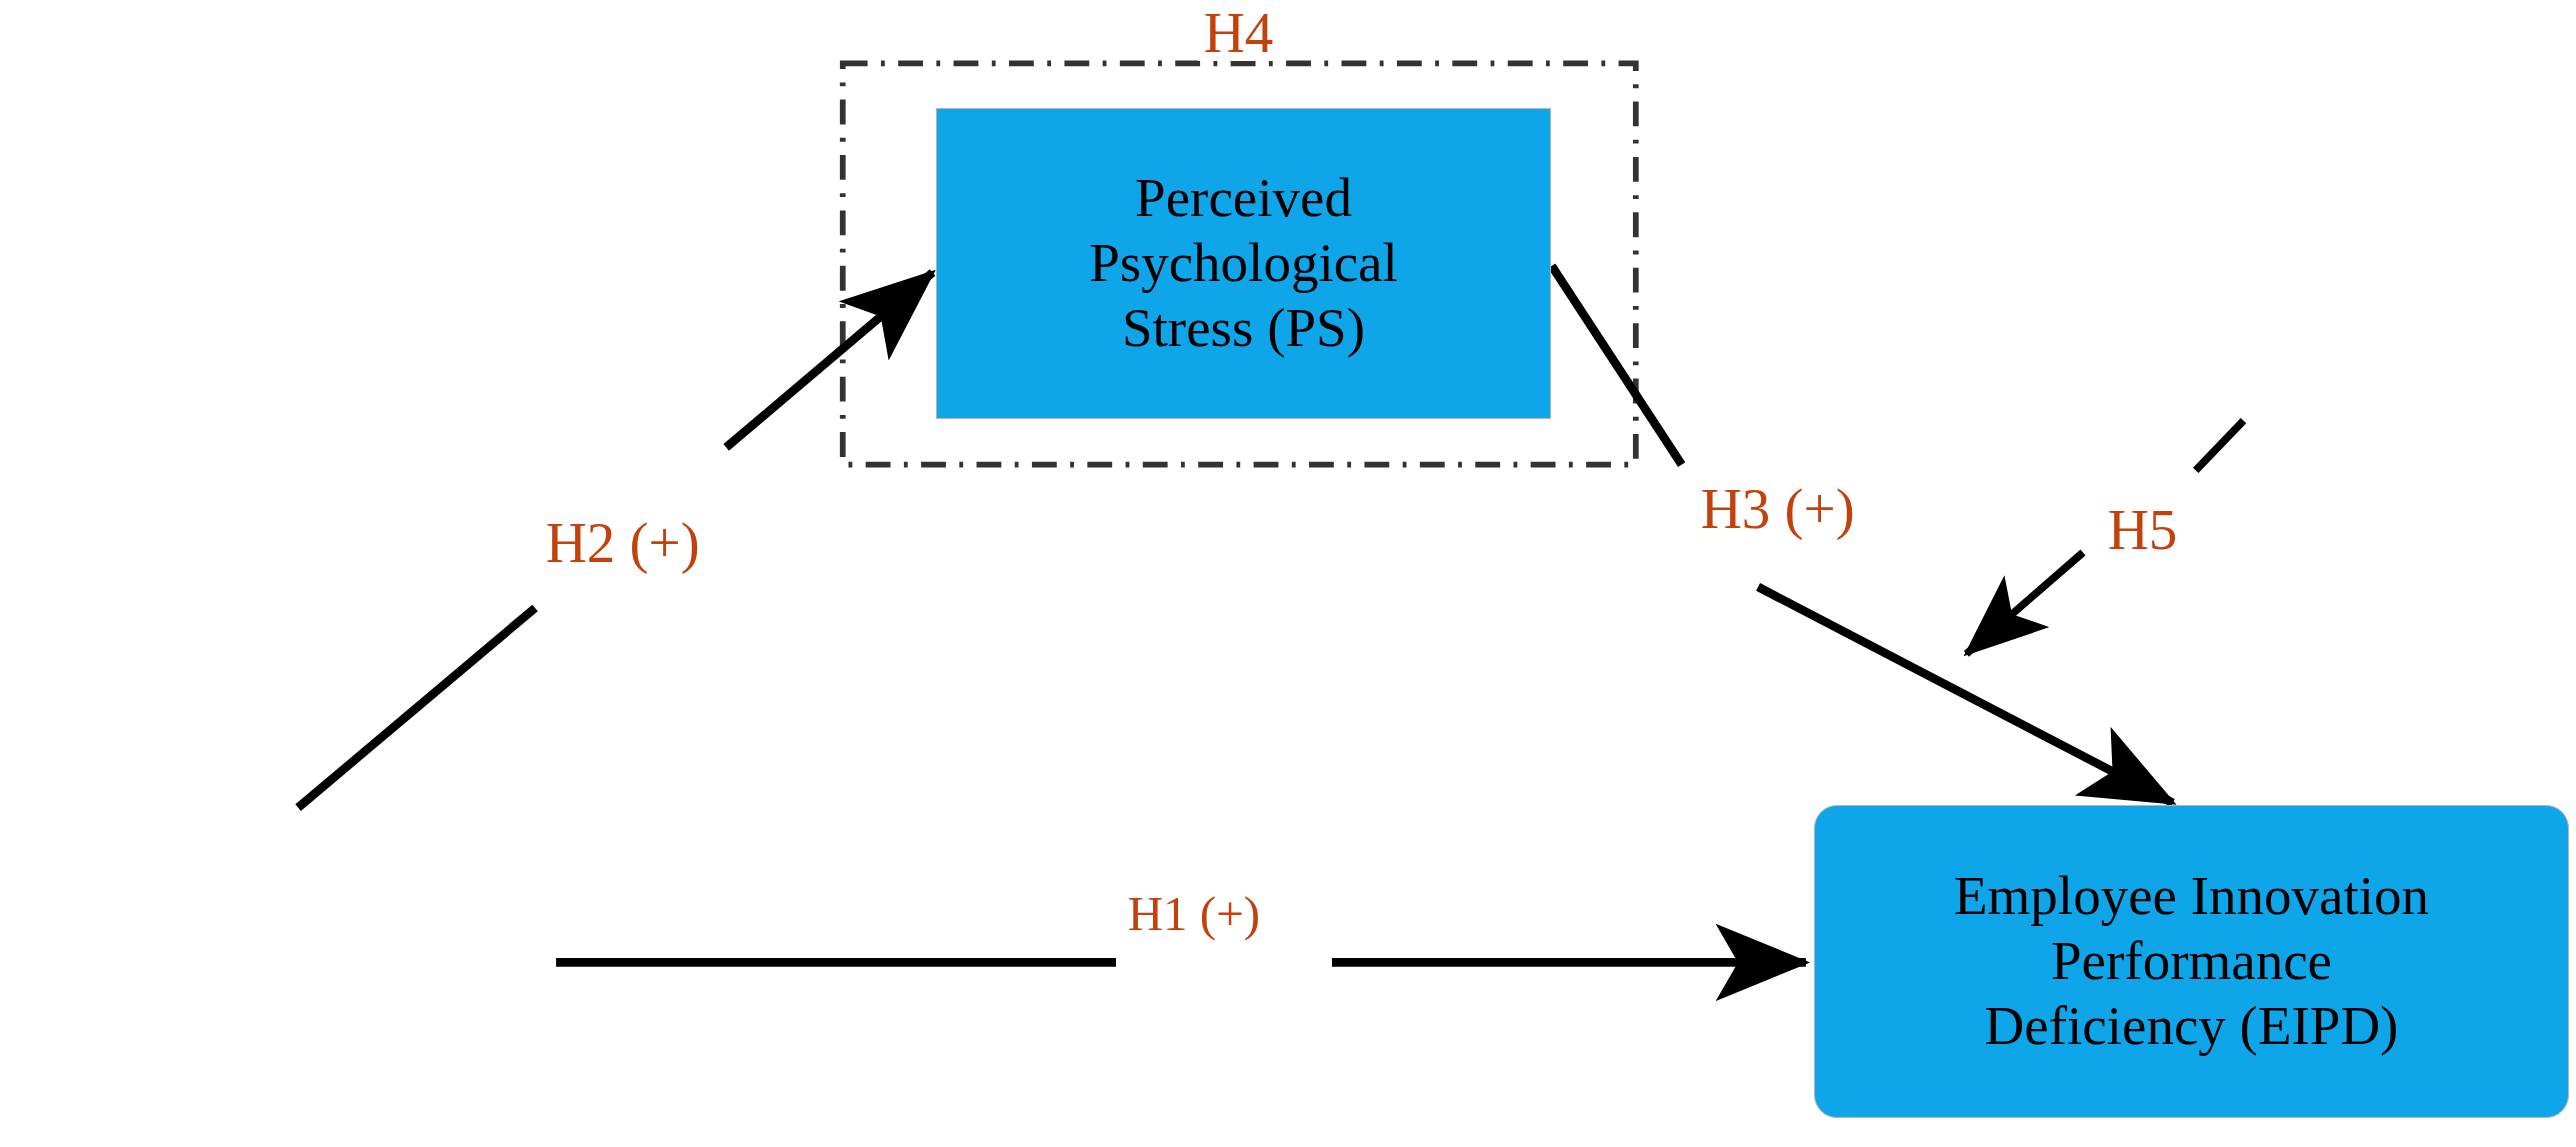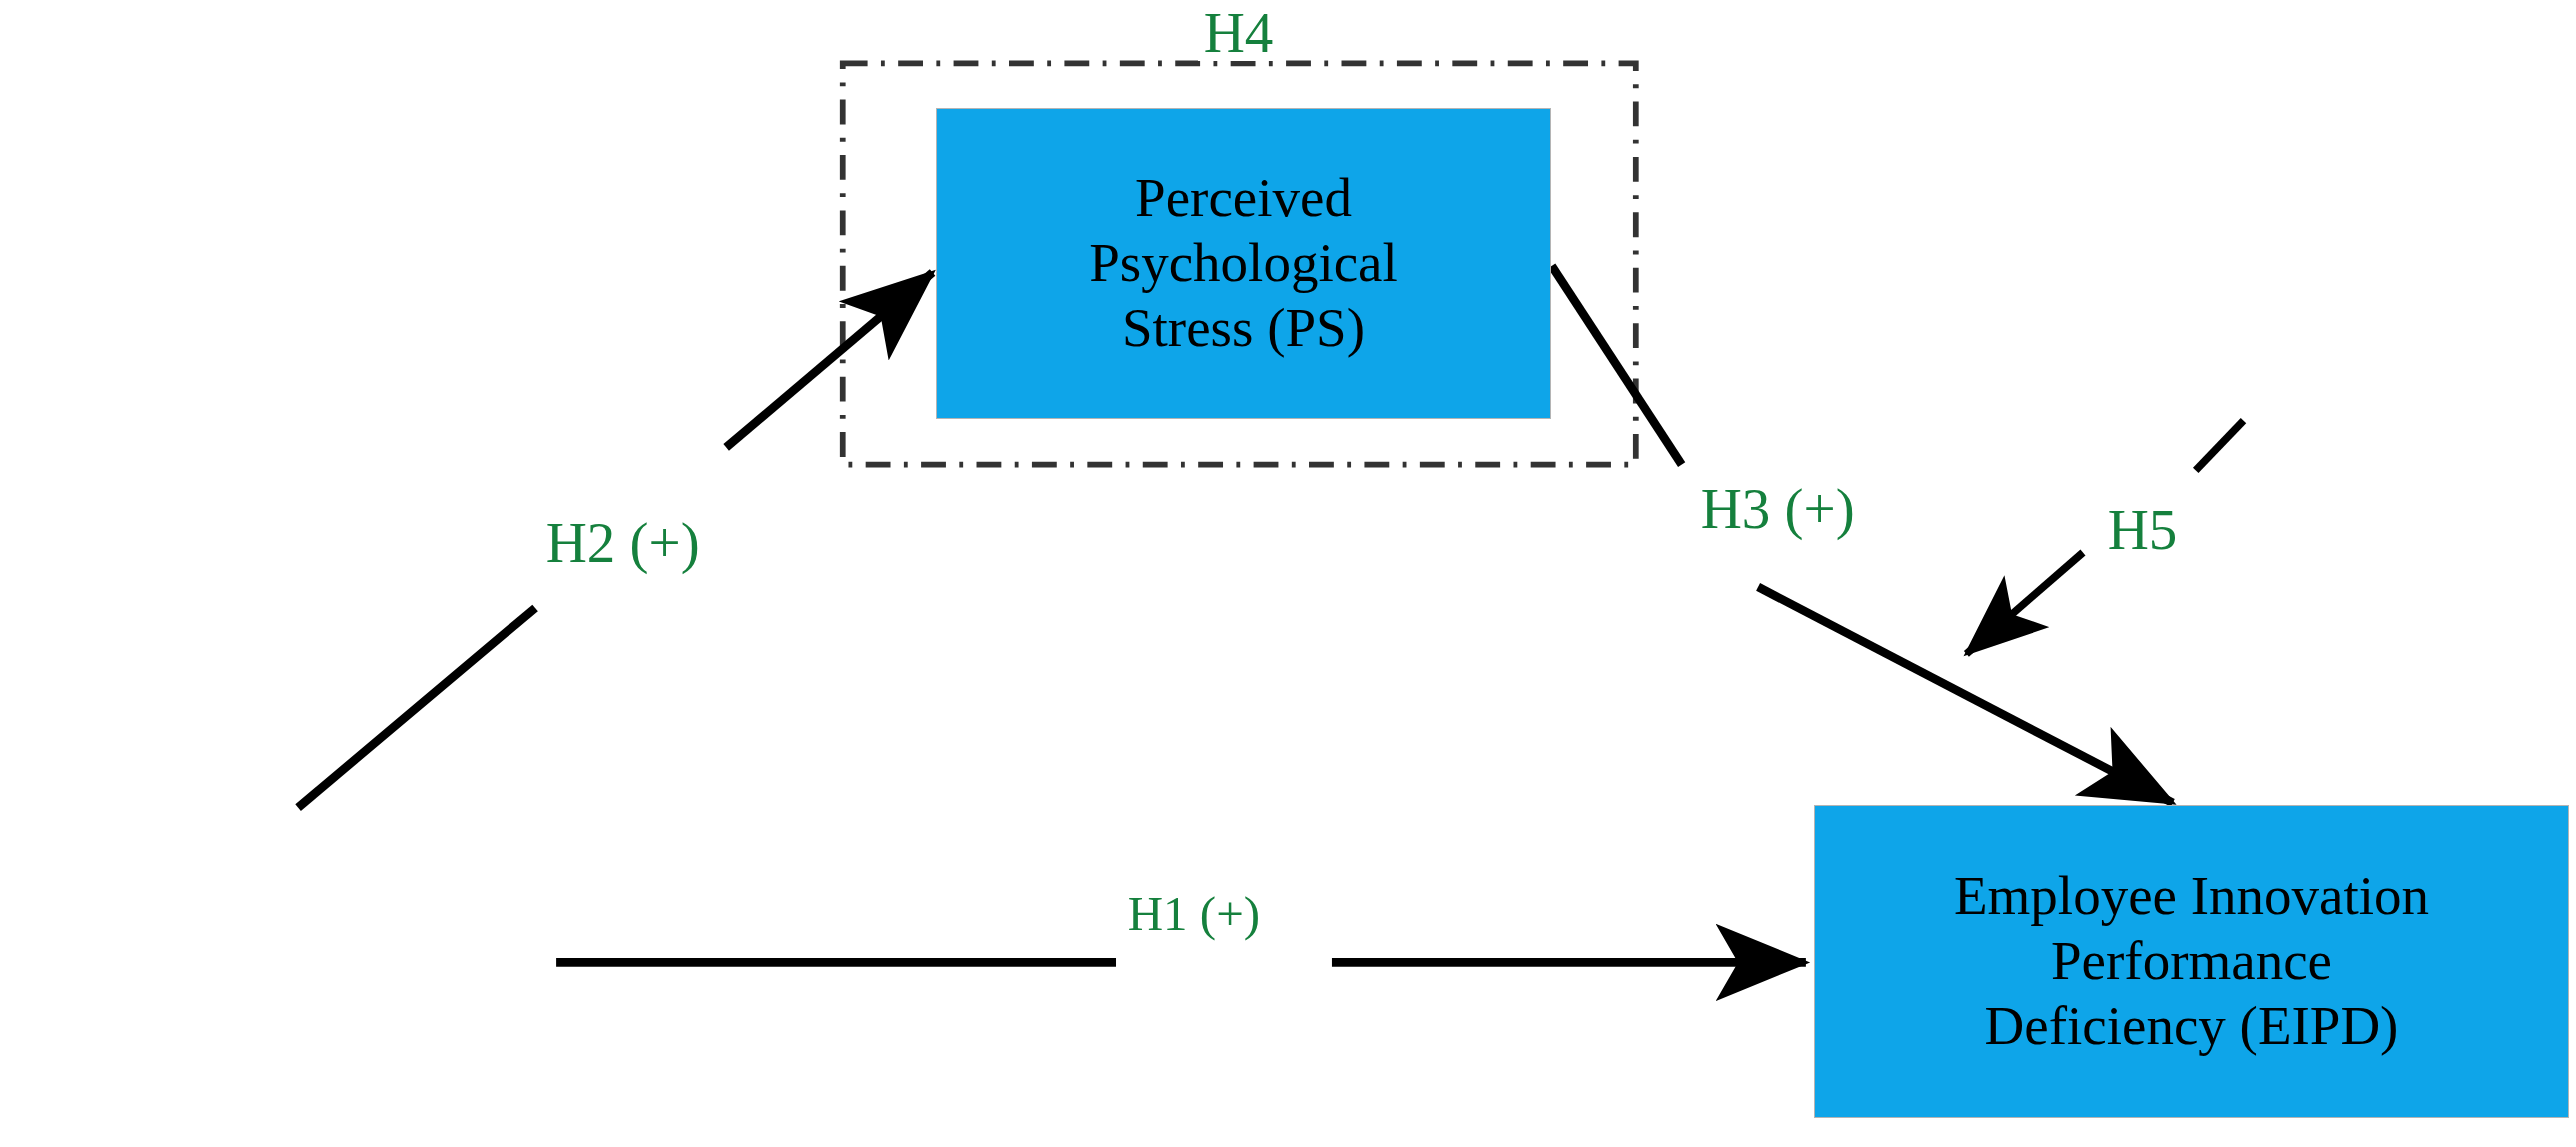--- a/index.html
+++ b/index.html
@@ -33,31 +33,31 @@
     align-items: center;
     justify-content: center;
     text-align: center;
     color: #000000;
     line-height: 1.18;
     white-space: pre-line;
     z-index: 3;
   }
   .edge-label {
     position: absolute;
-    color: #15803d;
+    color: #c2410c;
     background: #ffffff;
     white-space: nowrap;
     z-index: 4;
     line-height: 1;
     padding: 0 5.7px;
   }
   #box-ps        { left: 936px;  top: 108px;  width: 615px;  height: 311px; font-size: 55px; }
   #box-ocs       { left: 1928px; top: 108px;  width: 615px;  height: 311px; font-size: 55px; }
   #box-fic       { left: 31px;   top: 805px;  width: 524px;  height: 313px; font-size: 55px; }
-  #box-eipd      { left: 1814px; top: 805px;  width: 755px;  height: 313px; font-size: 55px; }
+  #box-eipd      { left: 1814px; top: 805px;  width: 755px;  height: 313px; font-size: 55px; border-radius: 23px; }
 
   #label-h1 { left: 1122px; top: 889px; font-size: 49px; }
   #label-h2 { left: 540px;  top: 514px; font-size: 57px; }
   #label-h3 { left: 1664px; top: 480px; font-size: 57px; margin-left: 31px; }
   #label-h4 { left: 1198px; top: 3.8px;   font-size: 57px; }
   #label-h5 { left: 2102px; top: 501px; font-size: 57px; text-align: right; }
 </style>
 </head>
 <body>
 

